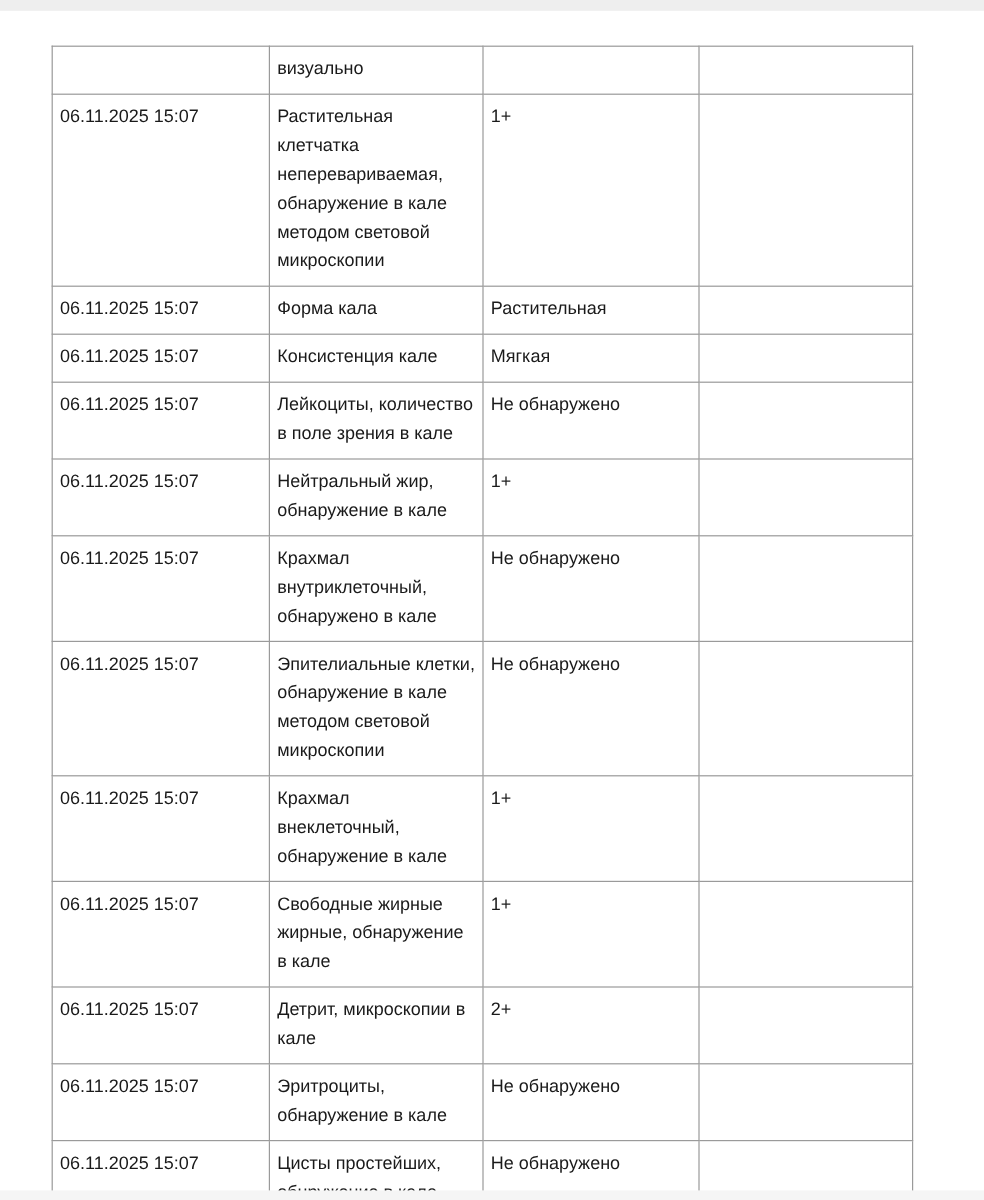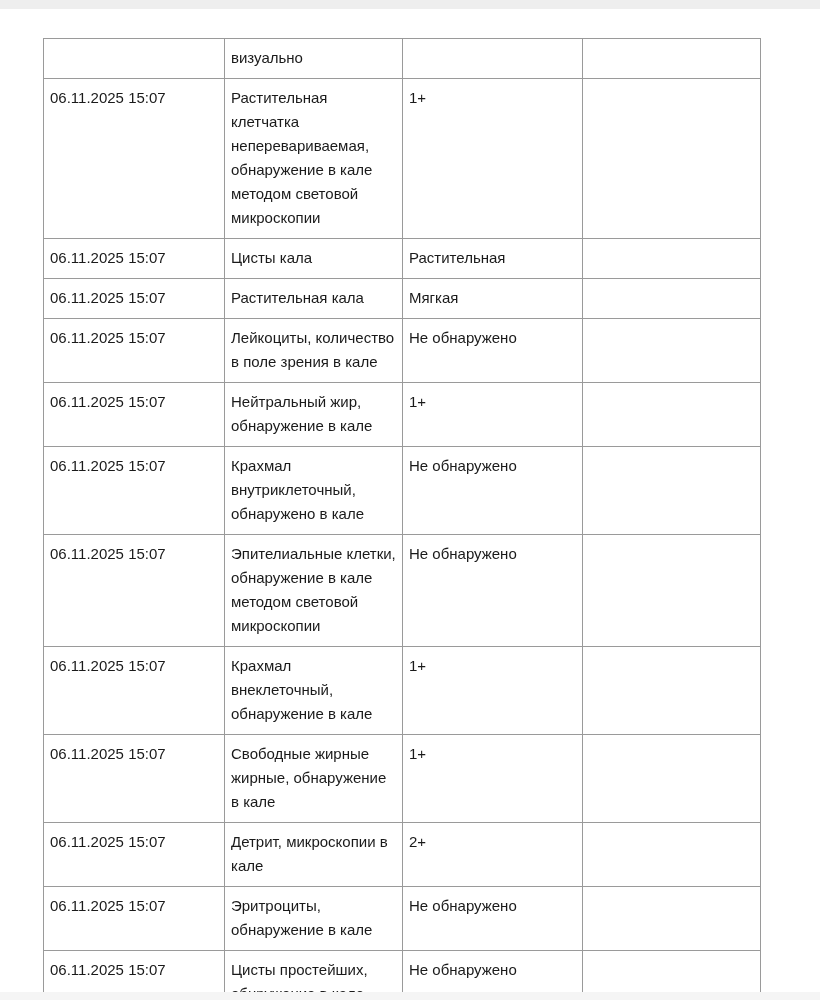--- a/index.html
+++ b/index.html
@@ -74,27 +74,27 @@
             <td class="c-ref empty-cell"></td>
           </tr>
           <tr>
             <td class="c-date">06.11.2025 15:07</td>
             <td class="c-test">Растительная клетчатка неперевариваемая, обнаружение в кале методом световой микроскопии</td>
             <td class="c-result">1+</td>
             <td class="c-ref empty-cell"></td>
           </tr>
           <tr>
             <td class="c-date">06.11.2025 15:07</td>
-            <td class="c-test">Цисты кала</td>
+            <td class="c-test">Форма кала</td>
             <td class="c-result">Растительная</td>
             <td class="c-ref empty-cell"></td>
           </tr>
           <tr>
             <td class="c-date">06.11.2025 15:07</td>
-            <td class="c-test">Растительная кала</td>
+            <td class="c-test">Консистенция кале</td>
             <td class="c-result">Мягкая</td>
             <td class="c-ref empty-cell"></td>
           </tr>
           <tr>
             <td class="c-date">06.11.2025 15:07</td>
             <td class="c-test">Лейкоциты, количество в поле зрения в кале</td>
             <td class="c-result">Не обнаружено</td>
             <td class="c-ref empty-cell"></td>
           </tr>
           <tr>

